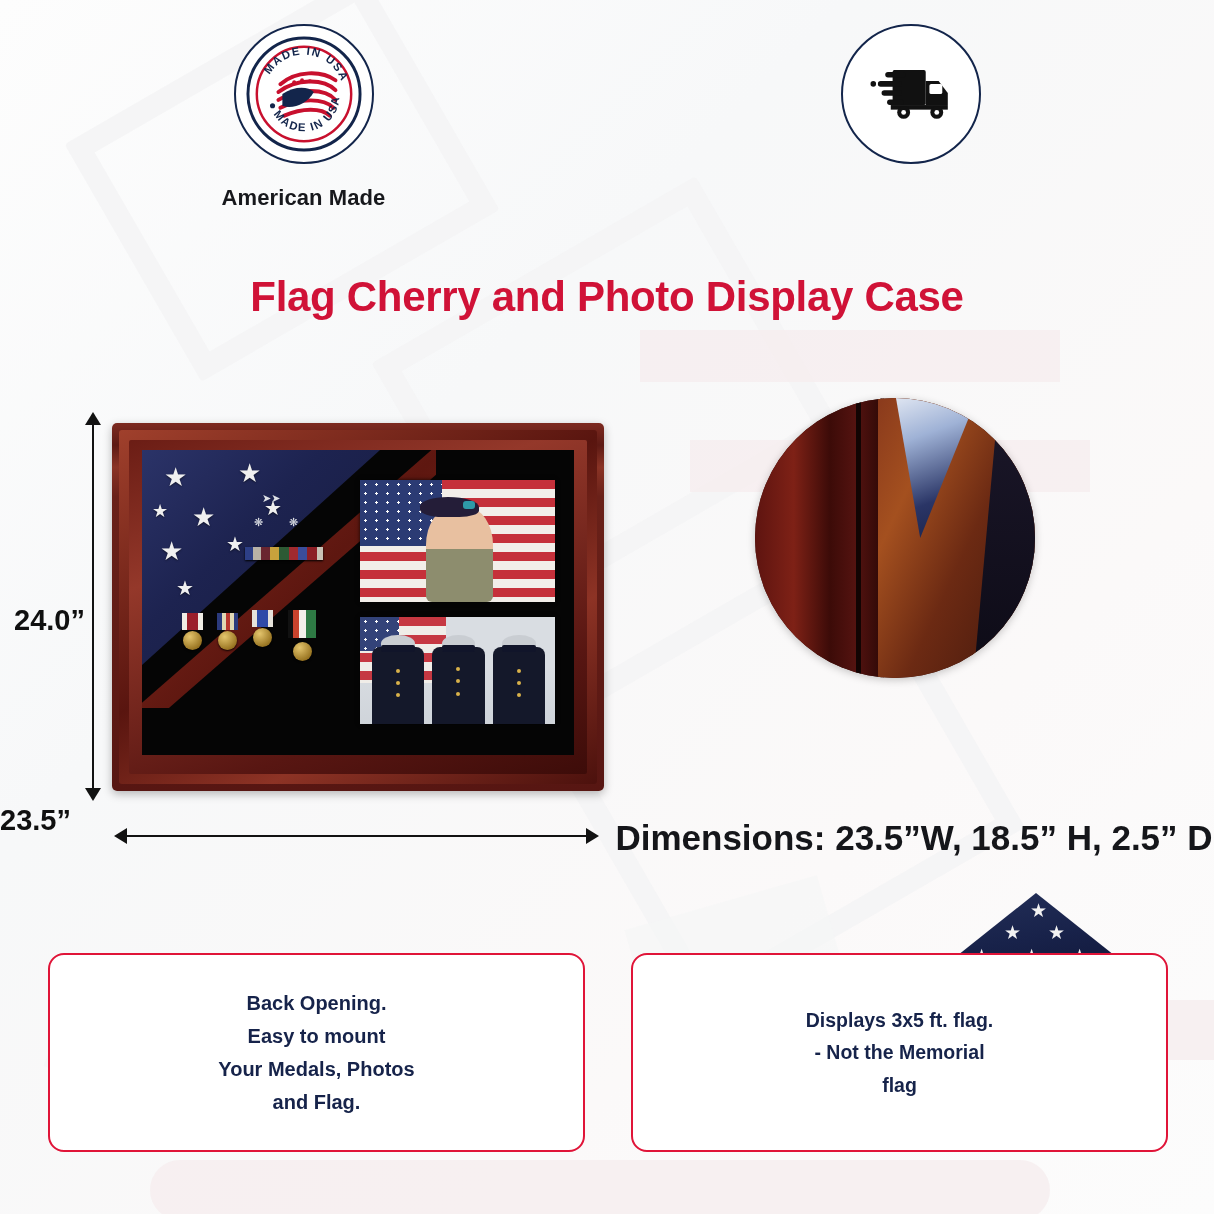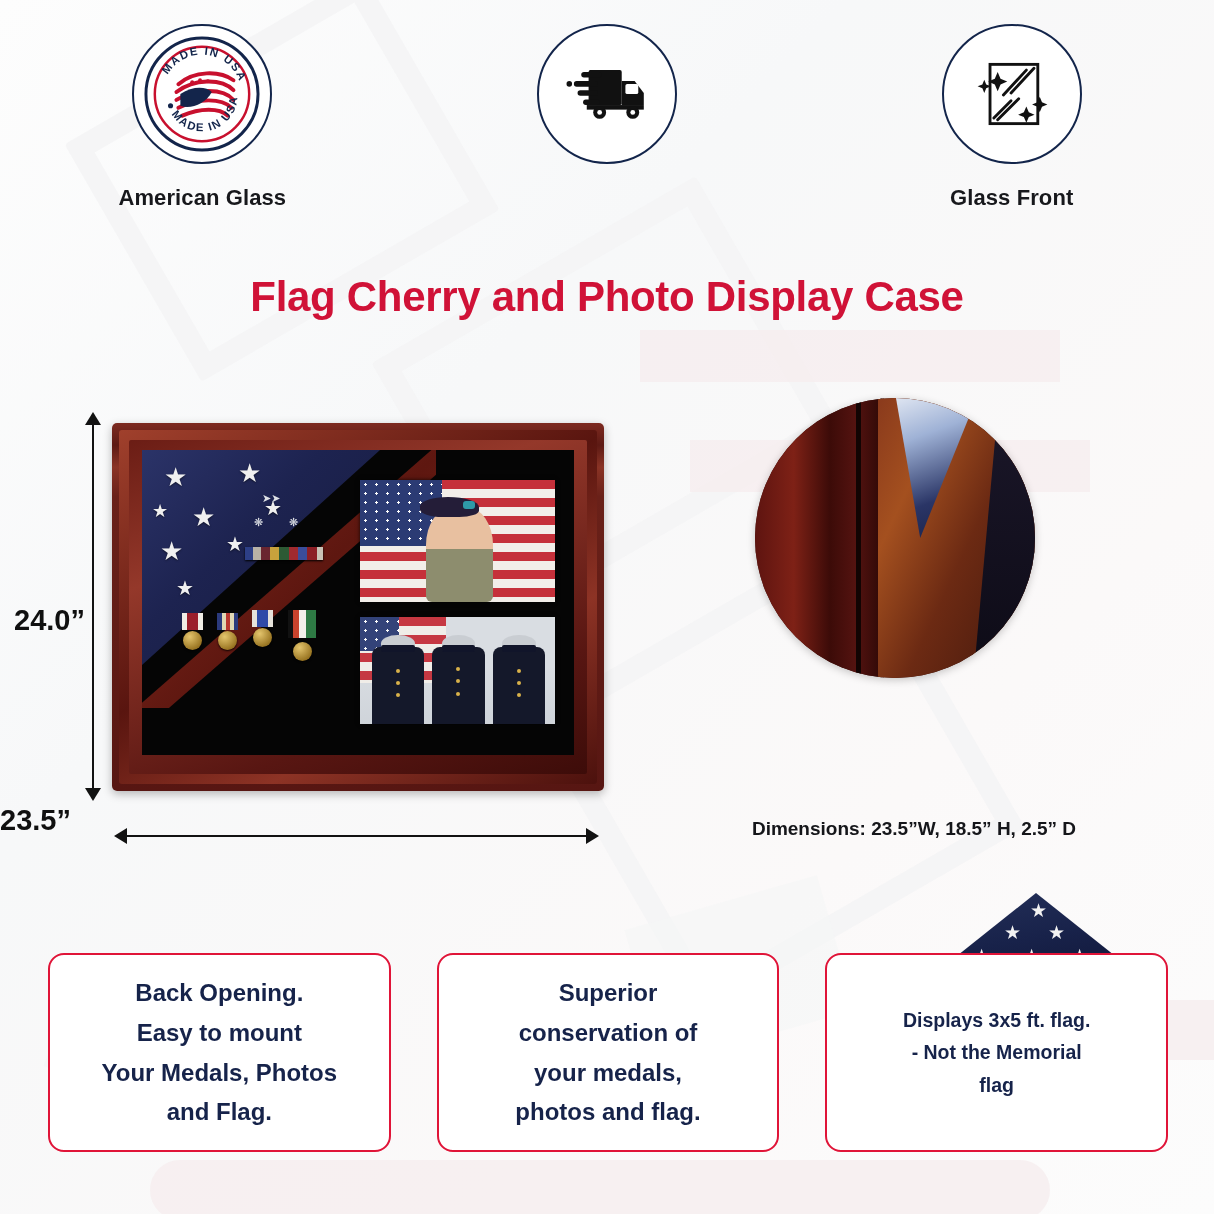--- a/index.html
+++ b/index.html
@@ -134,38 +134,38 @@
     clip-path:polygon(0 0,100% 0,30% 100%);}
   .detail-circle .dark{position:absolute;right:0;top:8%;width:22%;height:92%;
     background:linear-gradient(180deg,#1a1628,#0d0b16);
     clip-path:polygon(38% 0,100% 0,100% 100%,0 100%);}
 
   .pcw{position:absolute;left:614px;top:707px;width:600px;text-align:center;
     font-size:27px;font-weight:bold;color:#15161a;}
   .hmu{position:absolute;left:614px;top:759px;width:600px;text-align:center;
     font-size:29px;font-weight:bold;color:#d01237;}
   .dims{position:absolute;left:614px;top:818px;width:600px;text-align:center;
-    font-size:19px;font-weight:bold;color:#15161a;}
+    font-size:35px;font-weight:bold;color:#15161a;}
 
   
   .folded{position:absolute;left:938px;top:893px;width:196px;height:78px;}
   .folded .tri{
     position:absolute;inset:0;
     background:linear-gradient(170deg,#243059 0%,#18224a 55%,#11183a 100%);
     clip-path:polygon(50% 0,100% 100%,0 100%);
     filter:drop-shadow(0 3px 3px rgba(0,0,0,.25));
   }
   .folded .s{position:absolute;color:#f2f2f2;font-size:19px;line-height:1;}
 
   
   .boxes{position:absolute;left:48px;top:953px;width:1120px;height:199px;display:flex;gap:46px;}
   .fbox{
     flex:1;border:2px solid #e01438;border-radius:16px;background:#ffffff;
     display:flex;align-items:center;justify-content:center;text-align:center;
-    color:#16234a;font-size:24px;font-weight:bold;line-height:1.65;padding:0 8px;
+    color:#16234a;font-size:20px;font-weight:bold;line-height:1.65;padding:0 8px;
     box-sizing:border-box;
   }
   .fbox.b4{font-size:19.5px;}
 </style>
 </head>
 <body>
 
 <div id="page">
 
   <div class="wm">
@@ -206,21 +206,21 @@
             <path id="arcBot" d="M24 62 A36 36 0 0 0 96 62"></path>
           </defs>
           <text font-family="Liberation Sans, sans-serif" font-size="11.5" font-weight="bold" fill="#13254b" letter-spacing="1.6">
             <textPath href="#arcTop" startOffset="16%">MADE IN USA</textPath>
           </text>
           <text font-family="Liberation Sans, sans-serif" font-size="11.5" font-weight="bold" fill="#13254b" letter-spacing="1.6">
             <textPath href="#arcBot" startOffset="17%">MADE IN USA</textPath>
           </text>
         </svg>
       </div>
-      <div class="blabel">American Glass</div>
+      <div class="blabel">American Made</div>
     </div>
 
     <div class="badge">
       <div class="circ">
         <svg width="92" height="70" viewBox="0 0 100 72" aria-hidden="true">
           <g fill="#111">
             <rect x="30" y="10" width="36" height="38" rx="2"></rect>
             <path d="M66 22h14l10 13v13H66z"></path>
             <rect x="70" y="25" width="14" height="11" rx="2" fill="#fff"></rect>
             <rect x="22" y="12" width="22" height="6" rx="3"></rect>
@@ -231,40 +231,20 @@
             <rect x="28" y="48" width="62" height="5"></rect>
             <circle cx="42" cy="56" r="7"></circle>
               <circle cx="42" cy="56" r="2.6" fill="#fff"></circle>
             <circle cx="78" cy="56" r="7"></circle>
               <circle cx="78" cy="56" r="2.6" fill="#fff"></circle>
           </g>
         </svg>
       </div>
     </div>
 
-    <div class="badge">
-      <div class="circ">
-        <svg width="86" height="86" viewBox="0 0 90 90" aria-hidden="true">
-          <rect x="22" y="14" width="50" height="62" fill="none" stroke="#111" stroke-width="3"></rect>
-          <g stroke="#111" stroke-width="3" stroke-linecap="round">
-            <path d="M44 44 L68 18"></path>
-              <path d="M36 46 L60 20"></path>
-            <path d="M30 72 L52 50"></path>
-              <path d="M26 70 L44 52"></path>
-          </g>
-          <g fill="#111">
-            <path d="M30 22 l3 7 7 3 -7 3 -3 7 -3 -7 -7 -3 7 -3 z"></path>
-            <path d="M16 30 l2 5 5 2 -5 2 -2 5 -2 -5 -5 -2 5 -2 z"></path>
-            <path d="M74 48 l2.4 5.6 5.6 2.4 -5.6 2.4 -2.4 5.6 -2.4 -5.6 -5.6 -2.4 5.6 -2.4 z"></path>
-            <path d="M60 58 l2.6 6 6 2.6 -6 2.6 -2.6 6 -2.6 -6 -6 -2.6 6 -2.6 z"></path>
-          </g>
-        </svg>
-      </div>
-      <div class="blabel">Glass Front</div>
-    </div>
   </div>
 
   <div class="title">Flag Cherry and Photo Display Case</div>
 
   <div class="frame-wrap">
     <div class="frame">
       <div class="bevel1"></div>
       <div class="bevel2"></div>
       <div class="case">
 
@@ -364,26 +344,20 @@
     <span class="s" style="left:134px;top:54px;font-size:17px;">★</span>
   </div>
 
   <div class="boxes">
     <div class="fbox">
       <span style="white-space:pre-line">Back Opening.
 Easy to mount
 Your Medals, Photos
 and Flag.</span>
     </div>
-    <div class="fbox">
-      <span style="white-space:pre-line">Superior
-conservation of
-your medals,
-photos and flag.</span>
-    </div>
     <div class="fbox b4">
       <span style="white-space:pre-line">Displays 3x5 ft. flag.
 - Not the Memorial
 flag</span>
     </div>
   </div>
 
 </div>
 
 </body></html>

